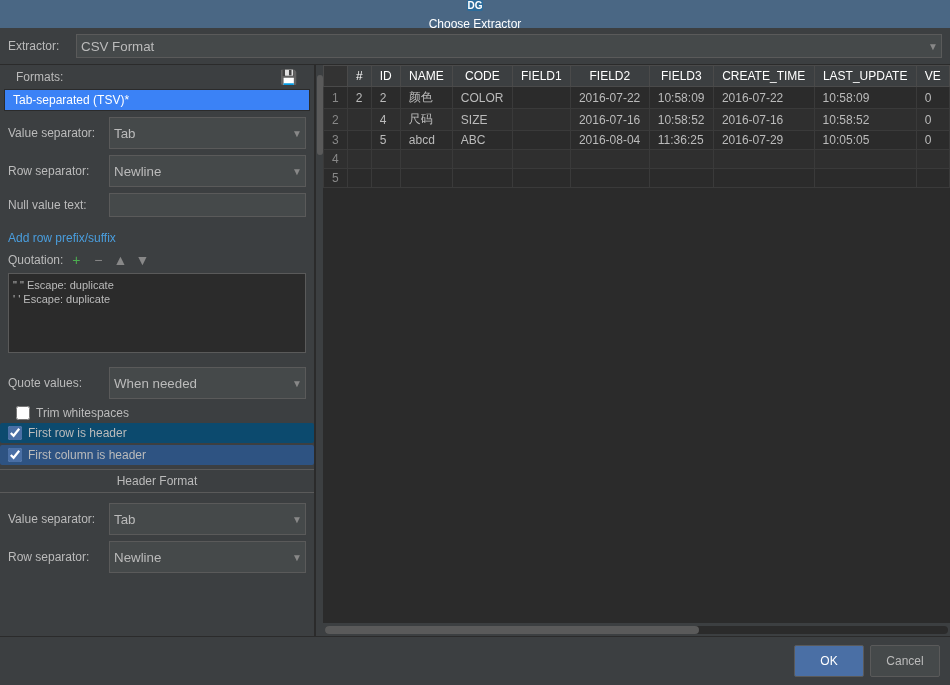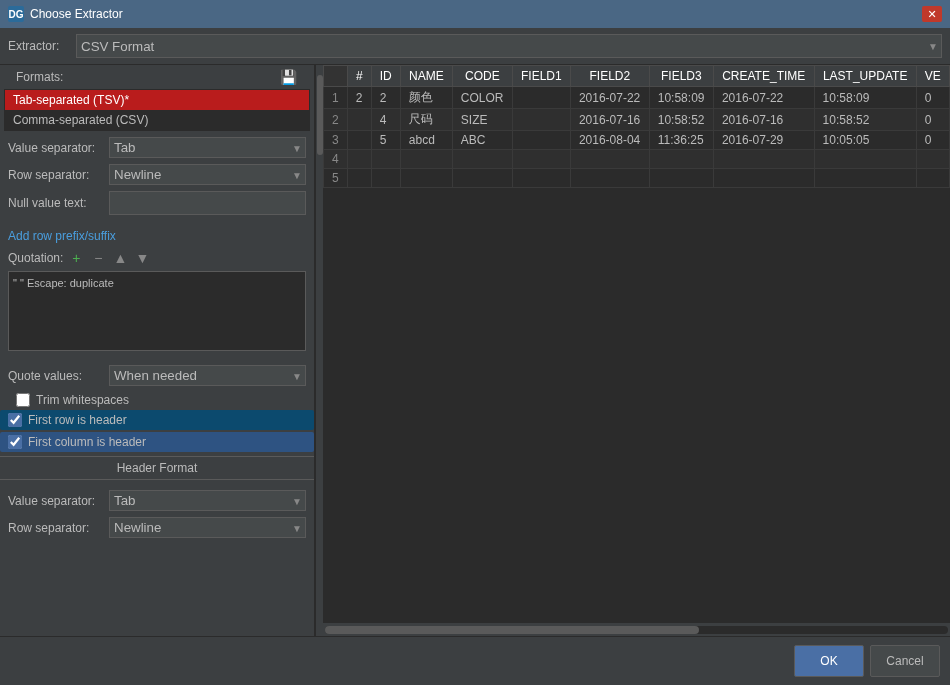--- a/index.html
+++ b/index.html
@@ -14,20 +14,21 @@
     }
     .title-bar {
       background: #4a6784;
       color: #ffffff;
       height: 28px;
       display: flex;
       align-items: center;
       padding: 0 8px;
       gap: 6px;
       user-select: none;
+      flex-direction: column;
     }
     .title-bar-icon {
       width: 16px;
       height: 16px;
       background: #2b6b9a;
       border-radius: 2px;
       display: flex;
       align-items: center;
       justify-content: center;
       font-weight: bold;
@@ -124,21 +125,21 @@
       margin: 0 4px;
       border: 1px solid #2b2b2b;
       background: #2b2b2b;
     }
     .format-item {
       padding: 3px 8px;
       cursor: pointer;
       color: #bbbbbb;
     }
     .format-item.selected {
-      background: #b91c1c;
+      background: #3b82f6;
       color: #ffffff;
     }
     .left-panel-scroll {
       flex: 1;
       overflow-y: auto;
       overflow-x: hidden;
       padding-bottom: 8px;
     }
     .scrollbar-divider {
       width: 8px;
@@ -169,21 +170,21 @@
       color: #bbbbbb;
       font-size: 12px;
     }
     .setting-select-wrapper {
       flex: 1;
       position: relative;
       display: flex;
     }
     .setting-select-wrapper select {
       width: 100%;
-      height: 21px;
+      height: 32px;
       background: #45494a;
       border: 1px solid #5a5a5a;
       color: #bbbbbb;
       padding: 0 4px;
       appearance: none;
       -webkit-appearance: none;
     }
     .setting-select-wrapper .select-arrow {
       position: absolute;
       right: 4px;
@@ -397,21 +398,20 @@
 
     <div class="left-panel">
       <div class="left-panel-scroll">
 
         <div class="formats-header">
           <span class="formats-label">Formats:</span>
           <span class="formats-icon">💾</span>
         </div>
         <div class="formats-list">
           <div class="format-item selected">Tab-separated (TSV)*</div>
-          <div class="format-item">Comma-separated (CSV)</div>
         </div>
 
         <div class="settings-section">
           <div class="setting-row">
             <span class="setting-label">Value separator:</span>
             <div class="setting-select-wrapper">
               <select>
                 <option>Tab</option>
                 <option>Comma</option>
               </select>
@@ -440,20 +440,21 @@
         <div class="quotation-section">
           <div class="quotation-header">
             <span class="quotation-label">Quotation:</span>
             <button class="icon-btn green">+</button>
             <button class="icon-btn gray">−</button>
             <button class="icon-btn gray">▲</button>
             <button class="icon-btn gray">▼</button>
           </div>
           <div class="quotation-box">
             <div class="quotation-line">"  "  Escape: duplicate</div>
+            <div class="quotation-line">'  '  Escape: duplicate</div>
           </div>
         </div>
 
         <div class="quote-values-row">
           <span class="setting-label">Quote values:</span>
           <div class="setting-select-wrapper">
             <select>
               <option>When needed</option>
               <option>Always</option>
               <option>Never</option>

